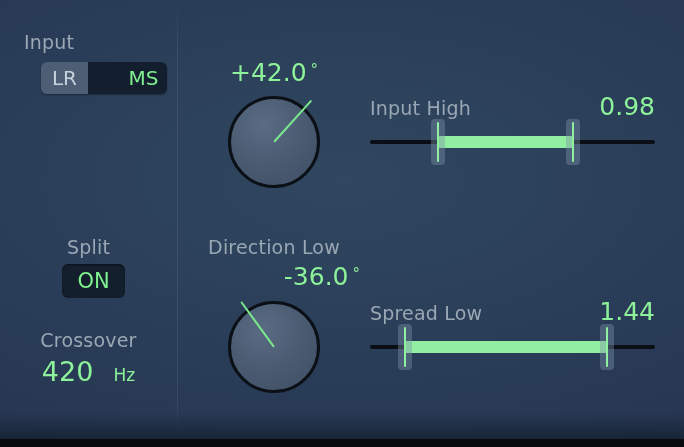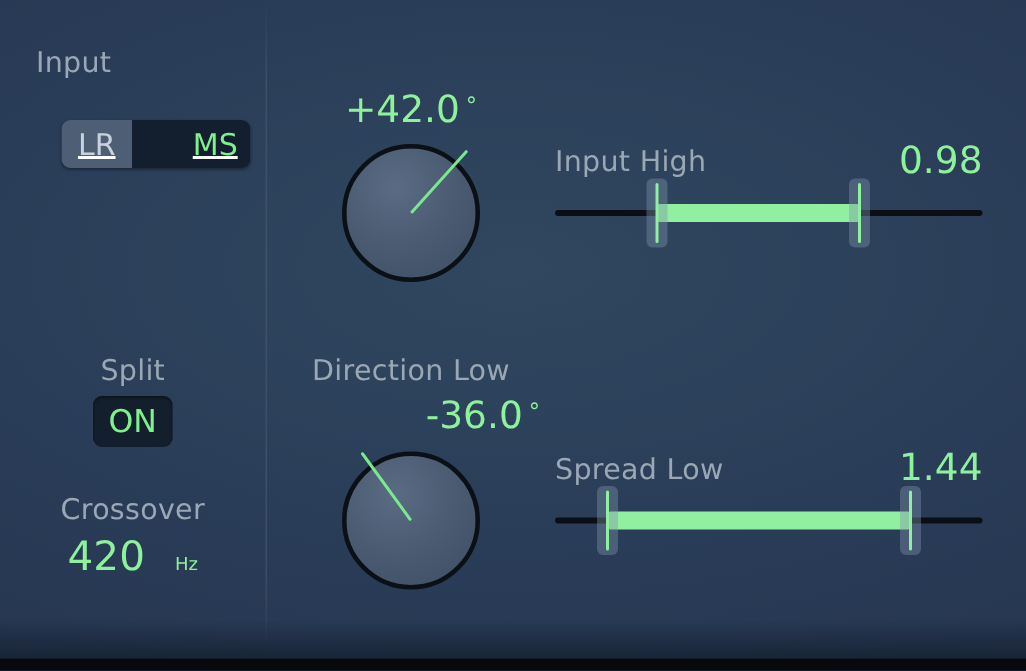--- a/index.html
+++ b/index.html
@@ -92,42 +92,42 @@
   }
   .seg-btn.on {
     background: #131f2e;
     color: #7ef08d;
     padding-left: 32px;
   }
 
   
   .onbtn {
     position: absolute;
-    width: 53px;
+    width: 63px;
     height: 34px;
     border-radius: 6px;
     background: #141f2d;
     color: #7ef08d;
     display: flex;
     align-items: center;
     justify-content: center;
     font-size: 21px;
     cursor: pointer;
     user-select: none;
     box-shadow: inset 0 1px 2px rgba(0,0,0,0.5);
   }
 
   
   .xover-val {
     position: absolute;
     color: #8ef29a;
     white-space: nowrap;
   }
   .xover-val .num { font-size: 27px; }
-  .xover-val .unit { font-size: 12px; margin-left: 20px; }
+  .xover-val .unit { font-size: 17px; margin-left: 20px; }
 
   
   .knob {
     position: absolute;
     width: 92px;
     height: 92px;
     border-radius: 50%;
     background: radial-gradient(circle at 38% 30%, #5a6c83 0%, #4a5b72 48%, #3e4e64 100%);
     border: 3px solid #0b1016;
     box-sizing: border-box;
@@ -190,21 +190,21 @@
 </style>
 </head>
 <body>
 
 <div id="plugin">
 
   <div class="divider"></div>
 
   <div class="label" style="left:0; top:31px; width:177px; text-align:left;margin-left:24px;">Input</div>
 
-  <div class="seg" style="left:41px; top:80px;text-decoration:underline;">
+  <div class="seg" style="left:41px; top:62px;">
     <div class="seg-btn off">LR</div>
     <div class="seg-btn on">MS</div>
   </div>
 
   <div class="label" style="left:0; top:236px; width:177px; text-align:center;">Split</div>
 
   <div class="onbtn" style="left:62px; top:264px;">ON</div>
 
   <div class="label" style="left:0; top:329px; width:177px; text-align:center;">Crossover</div>
 

